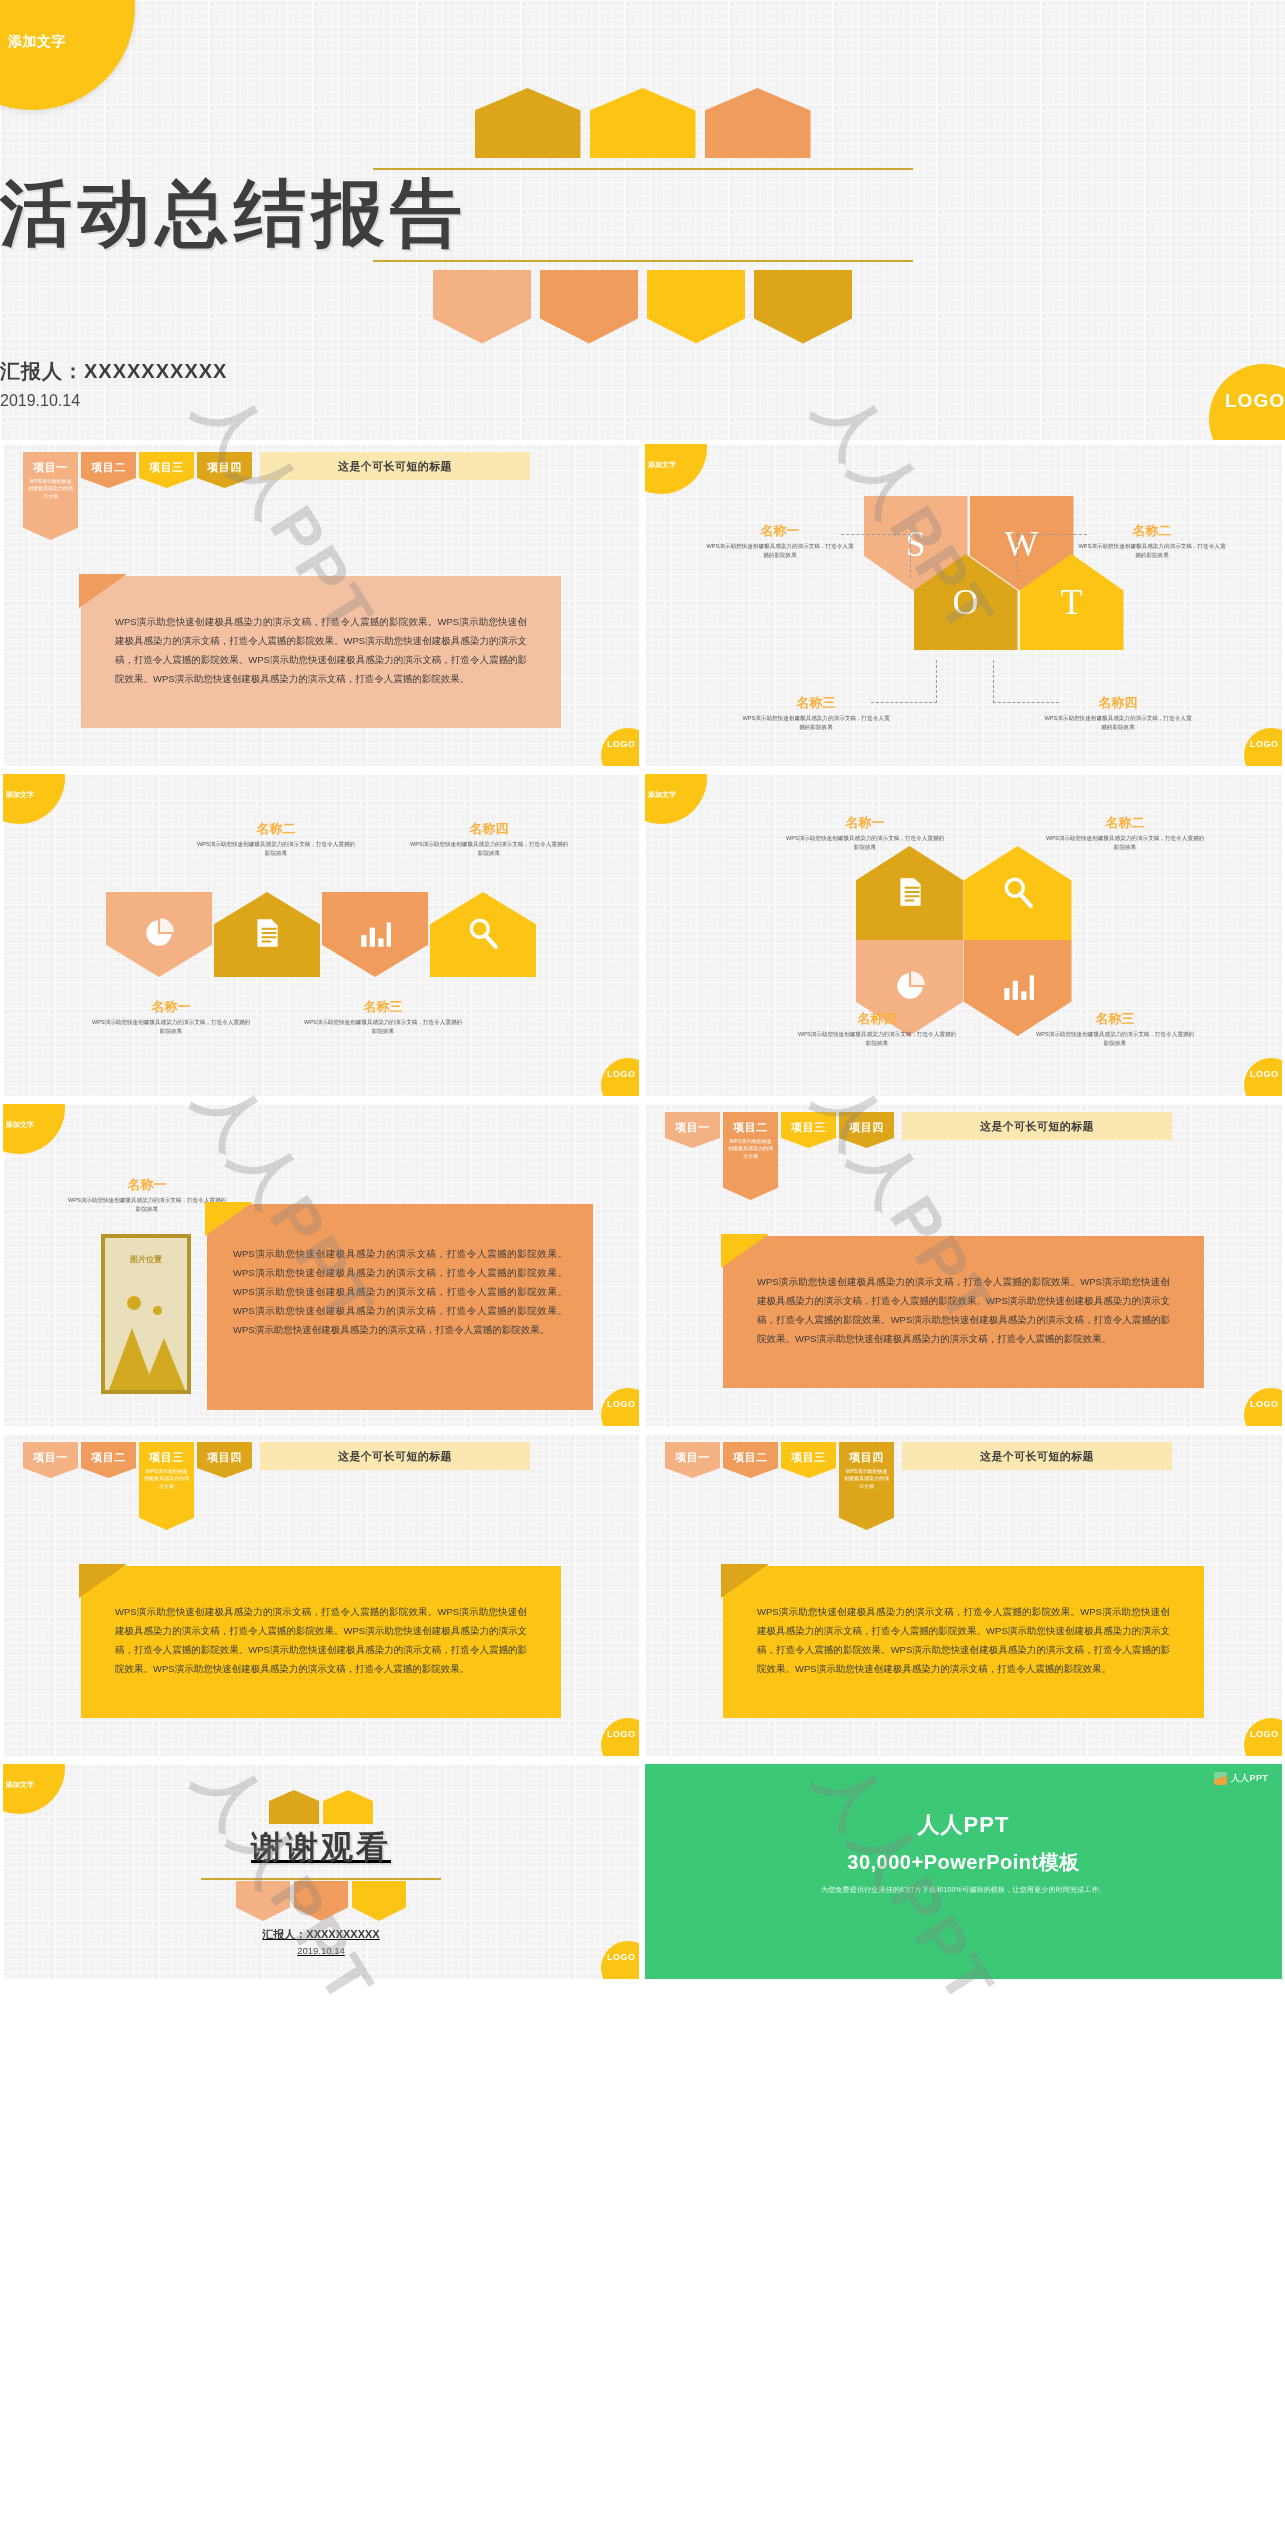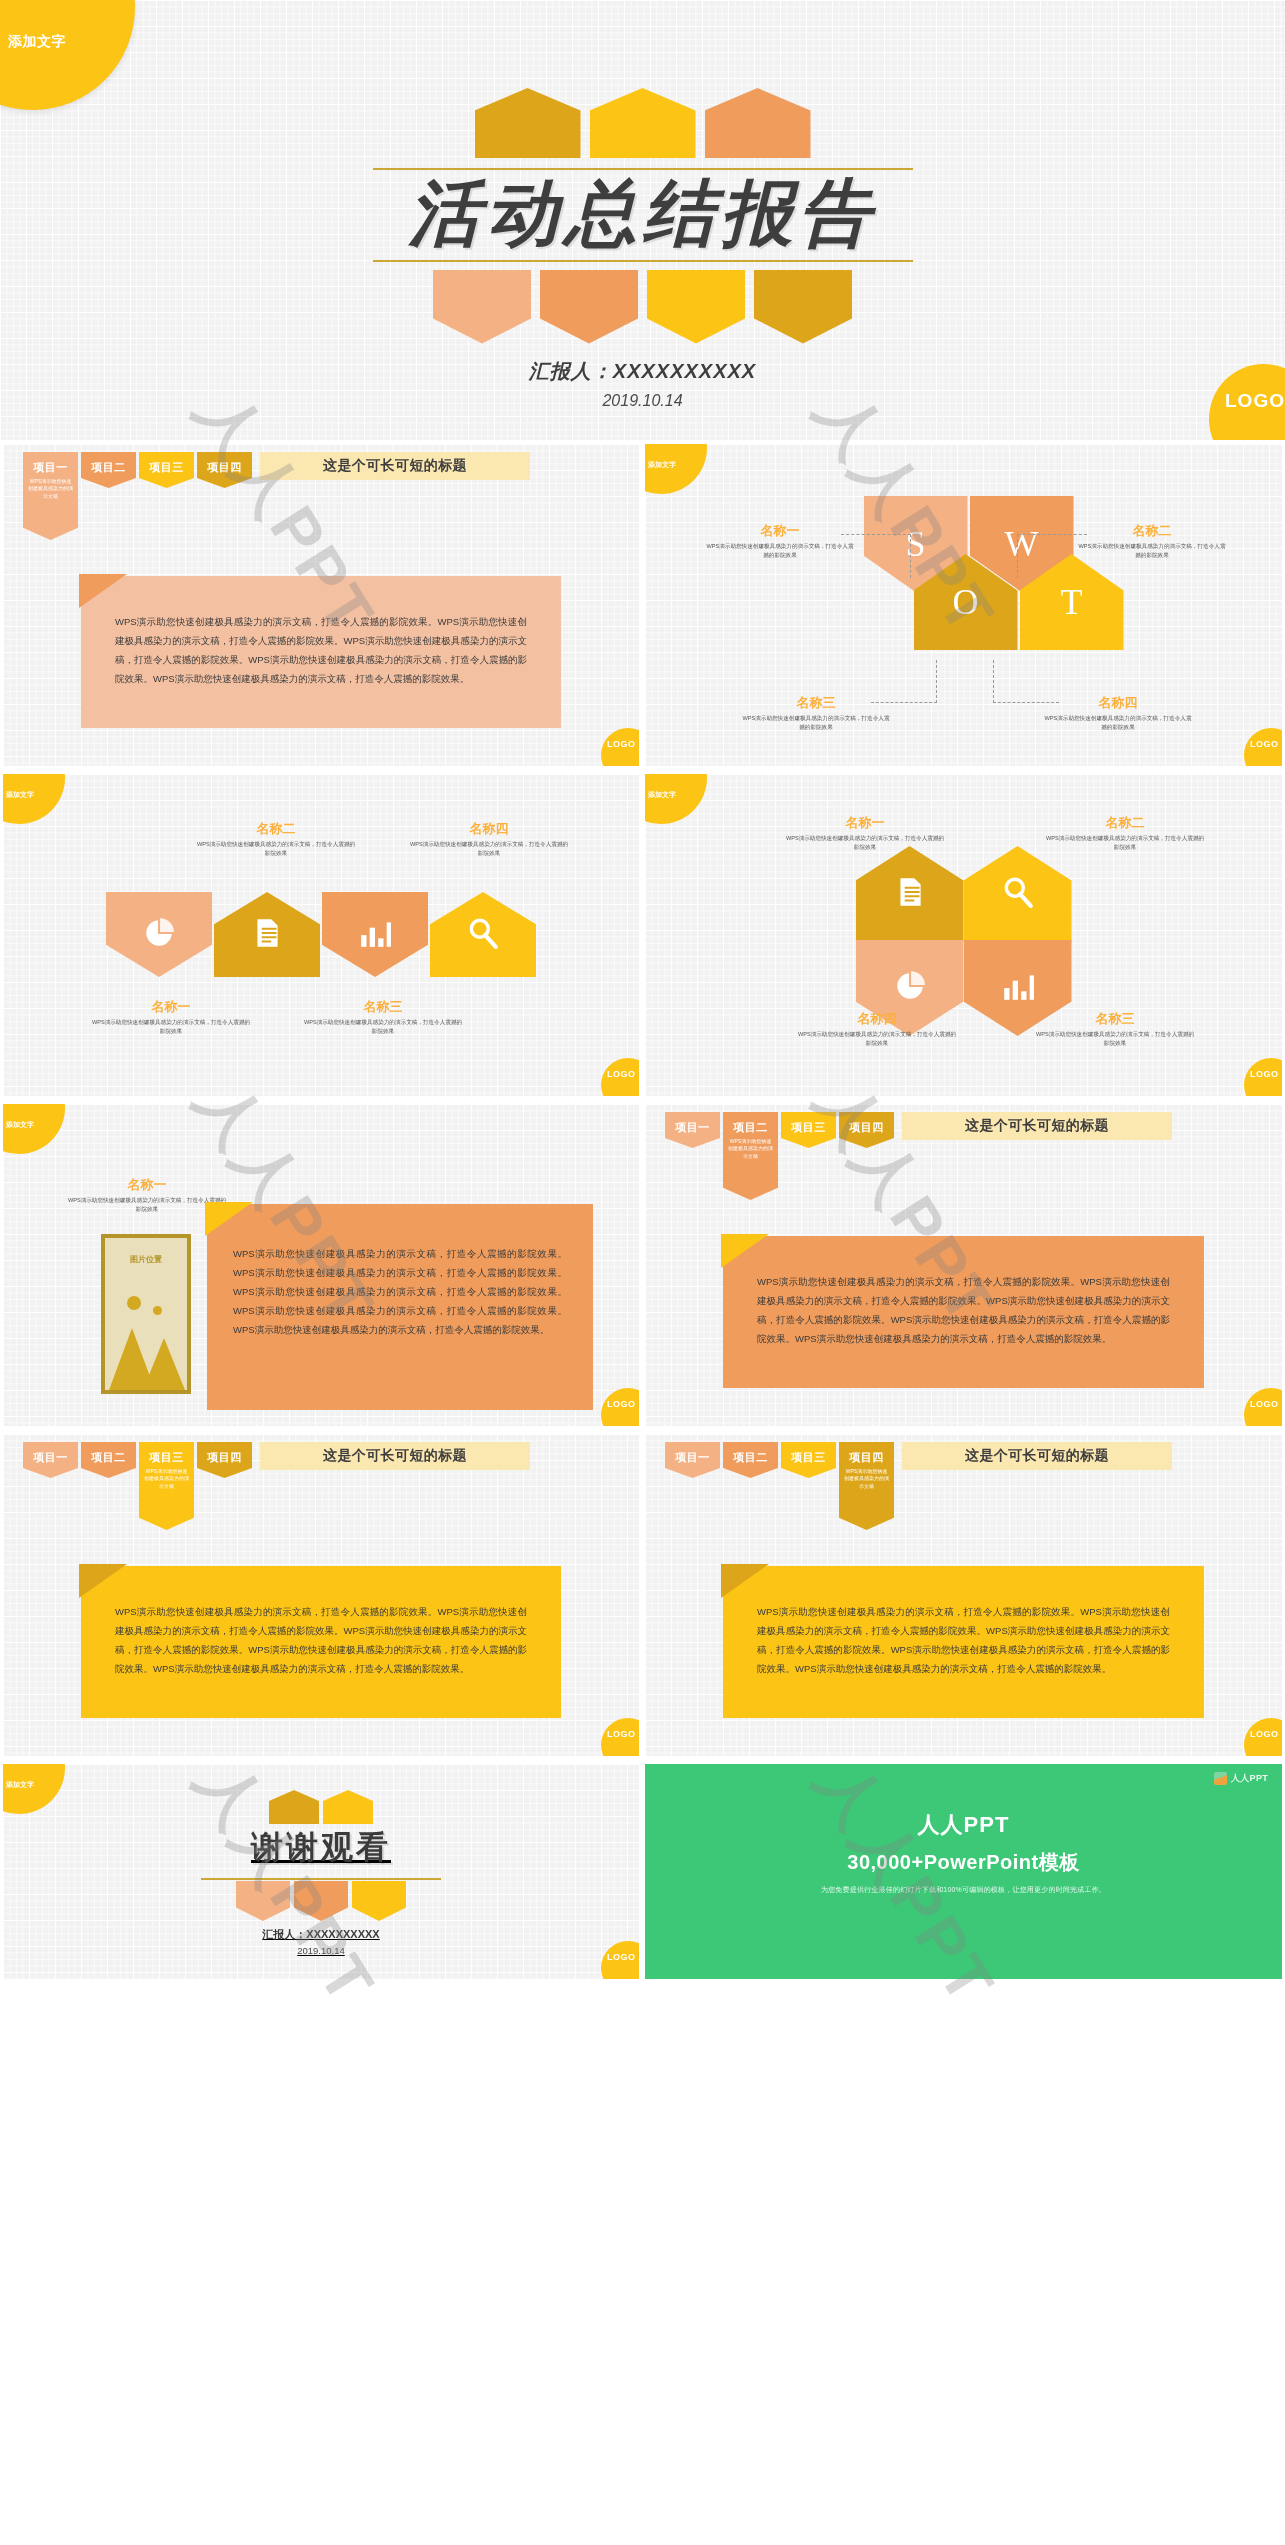--- a/index.html
+++ b/index.html
@@ -35,21 +35,21 @@
   .logo-badge{
     position:absolute; right:-34px; bottom:-34px;
     width:110px; height:110px; border-radius:50%;
     background:#fcc415;
   }
   .logo-badge span{
     position:absolute; left:16px; top:26px;
     color:#fff; font-size:19px; font-weight:bold; letter-spacing:1px;
   }
 
-  .hero-wrap{ position:absolute; left:0; right:0; top:88px; text-align:center;font-style:italic; }
+  .hero-wrap{ position:absolute; left:0; right:0; top:88px; text-align:left; }
   .pent-row{ display:flex; justify-content:center; gap:9px; }
   .pent{
     clip-path: polygon(0% 32%, 50% 0%, 100% 32%, 100% 100%, 0% 100%);
   }
   .pent-top{ width:106px; height:70px; }
   .pent-dn{
     clip-path: polygon(0% 0%, 100% 0%, 100% 66%, 50% 100%, 0% 66%);
     width:98px; height:74px;
   }
   .rule{
@@ -105,21 +105,21 @@
   .tab.open{
     clip-path: polygon(0% 0%, 100% 0%, 100% 86%, 50% 100%, 0% 86%);
     height:88px;
   }
   .tab .tdesc{
     font-size:5px; line-height:1.45; padding:3px 5px 0; color:#fff;
   }
   .title-chip{
     margin-left:5px; height:28px; min-width:270px; background:#fbe7b0;
     display:flex; align-items:center; justify-content:center;
-    font-size:14px; font-weight:bold; color:#3e3e3e; letter-spacing:.4px;
+    font-size:11px; font-weight:bold; color:#3e3e3e; letter-spacing:.4px;
     padding:0 12px;
   }
 
   .body-card{
     position:absolute; left:78px; right:78px; top:108px; bottom:38px;
     padding:36px 34px 18px;
     margin-top:24px;
   }
   .body-card .fold{
     position:absolute; left:-2px; top:-2px; width:48px; height:34px;

